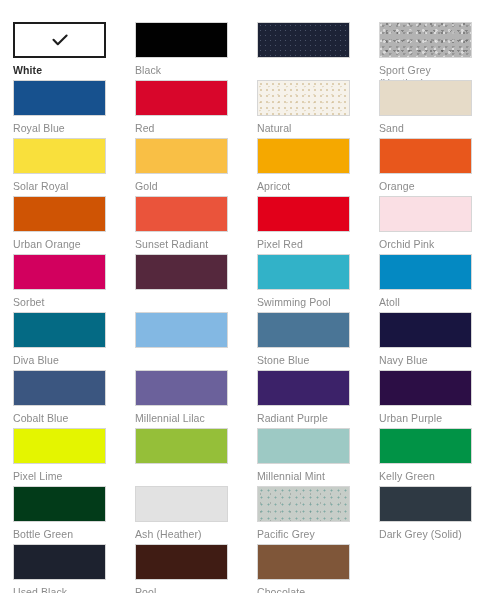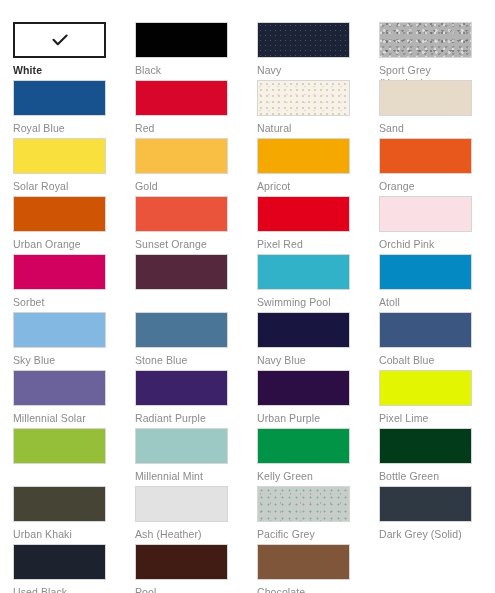--- a/index.html
+++ b/index.html
@@ -92,21 +92,20 @@
       <div class="swatch-label">White</div>
     </div>
     <div class="swatch-cell">
       <div class="swatch-chip" style="background-color: rgb(1, 1, 1);"></div>
       <div class="swatch-label">Black</div>
     </div>
     <div class="swatch-cell">
       <div class="swatch-chip" style="background-color: rgb(29, 35, 54);">
         <span class="tex" style="background-image:radial-gradient(circle at 50% 50%, rgba(160,172,200,.35) 0 0.8px, transparent 1px);background-size:5px 5px;"></span>
       </div>
-      <div class="swatch-label">Navy</div>
     </div>
     <div class="swatch-cell">
       <div class="swatch-chip" style="background-color: rgb(179, 179, 179);">
         <span class="tex" style="background-image:radial-gradient(circle at 12% 22%, rgba(255,255,255,.55) 0 1.2px, transparent 1.4px),radial-gradient(circle at 63% 14%, rgba(70,70,70,.45) 0 1px, transparent 1.2px),radial-gradient(circle at 34% 68%, rgba(255,255,255,.5) 0 1.3px, transparent 1.5px),radial-gradient(circle at 81% 77%, rgba(60,60,60,.4) 0 1px, transparent 1.2px),radial-gradient(circle at 48% 40%, rgba(90,90,90,.35) 0 1.1px, transparent 1.3px);background-size:9px 8px, 11px 9px, 13px 11px, 8px 10px, 7px 7px;"></span>
       </div>
       <div class="swatch-label">Sport Grey
 (Heather)</div>
     </div>
     <div class="swatch-cell">
       <div class="swatch-chip" style="background-color: rgb(23, 81, 142);"></div>
@@ -141,21 +140,21 @@
     <div class="swatch-cell">
       <div class="swatch-chip" style="background-color: rgb(232, 87, 28);"></div>
       <div class="swatch-label">Orange</div>
     </div>
     <div class="swatch-cell">
       <div class="swatch-chip" style="background-color: rgb(207, 84, 4);"></div>
       <div class="swatch-label">Urban Orange</div>
     </div>
     <div class="swatch-cell">
       <div class="swatch-chip" style="background-color: rgb(234, 84, 59);"></div>
-      <div class="swatch-label">Sunset Orange</div>
+      <div class="swatch-label">Sunset Radiant</div>
     </div>
     <div class="swatch-cell">
       <div class="swatch-chip" style="background-color: rgb(226, 0, 26);"></div>
       <div class="swatch-label">Pixel Red</div>
     </div>
     <div class="swatch-cell">
       <div class="swatch-chip" style="background-color: rgb(250, 223, 228);"></div>
       <div class="swatch-label">Orchid Pink</div>
     </div>
     <div class="swatch-cell">
@@ -167,38 +166,41 @@
     </div>
     <div class="swatch-cell">
       <div class="swatch-chip" style="background-color: rgb(50, 178, 200);"></div>
       <div class="swatch-label">Swimming Pool</div>
     </div>
     <div class="swatch-cell">
       <div class="swatch-chip" style="background-color: rgb(4, 137, 194);"></div>
       <div class="swatch-label">Atoll</div>
     </div>
     <div class="swatch-cell">
+      <div class="swatch-chip" style="background-color: rgb(4, 106, 132);"></div>
+      <div class="swatch-label">Diva Blue</div>
+    </div>
+    <div class="swatch-cell">
       <div class="swatch-chip" style="background-color: rgb(131, 184, 227);"></div>
-      <div class="swatch-label">Sky Blue</div>
     </div>
     <div class="swatch-cell">
       <div class="swatch-chip" style="background-color: rgb(74, 117, 150);"></div>
       <div class="swatch-label">Stone Blue</div>
     </div>
     <div class="swatch-cell">
       <div class="swatch-chip" style="background-color: rgb(24, 21, 64);"></div>
       <div class="swatch-label">Navy Blue</div>
     </div>
     <div class="swatch-cell">
       <div class="swatch-chip" style="background-color: rgb(59, 86, 128);"></div>
       <div class="swatch-label">Cobalt Blue</div>
     </div>
     <div class="swatch-cell">
       <div class="swatch-chip" style="background-color: rgb(107, 97, 155);"></div>
-      <div class="swatch-label">Millennial Solar</div>
+      <div class="swatch-label">Millennial Lilac</div>
     </div>
     <div class="swatch-cell">
       <div class="swatch-chip" style="background-color: rgb(60, 34, 105);"></div>
       <div class="swatch-label">Radiant Purple</div>
     </div>
     <div class="swatch-cell">
       <div class="swatch-chip" style="background-color: rgb(44, 14, 69);"></div>
       <div class="swatch-label">Urban Purple</div>
     </div>
     <div class="swatch-cell">
@@ -214,24 +216,20 @@
     </div>
     <div class="swatch-cell">
       <div class="swatch-chip" style="background-color: rgb(1, 147, 70);"></div>
       <div class="swatch-label">Kelly Green</div>
     </div>
     <div class="swatch-cell">
       <div class="swatch-chip" style="background-color: rgb(2, 59, 25);"></div>
       <div class="swatch-label">Bottle Green</div>
     </div>
     <div class="swatch-cell">
-      <div class="swatch-chip" style="background-color: rgb(70, 68, 53);"></div>
-      <div class="swatch-label">Urban Khaki</div>
-    </div>
-    <div class="swatch-cell">
       <div class="swatch-chip" style="background-color: rgb(226, 226, 226);"></div>
       <div class="swatch-label">Ash (Heather)</div>
     </div>
     <div class="swatch-cell">
       <div class="swatch-chip" style="background-color: rgb(199, 205, 200);">
         <span class="tex" style="background-image:radial-gradient(circle at 50% 50%, rgba(70,140,135,.55) 0 0.9px, transparent 1.1px),radial-gradient(circle at 25% 75%, rgba(120,130,125,.4) 0 0.8px, transparent 1px);background-size:7px 7px, 10px 9px;"></span>
       </div>
       <div class="swatch-label">Pacific Grey</div>
     </div>
     <div class="swatch-cell">

